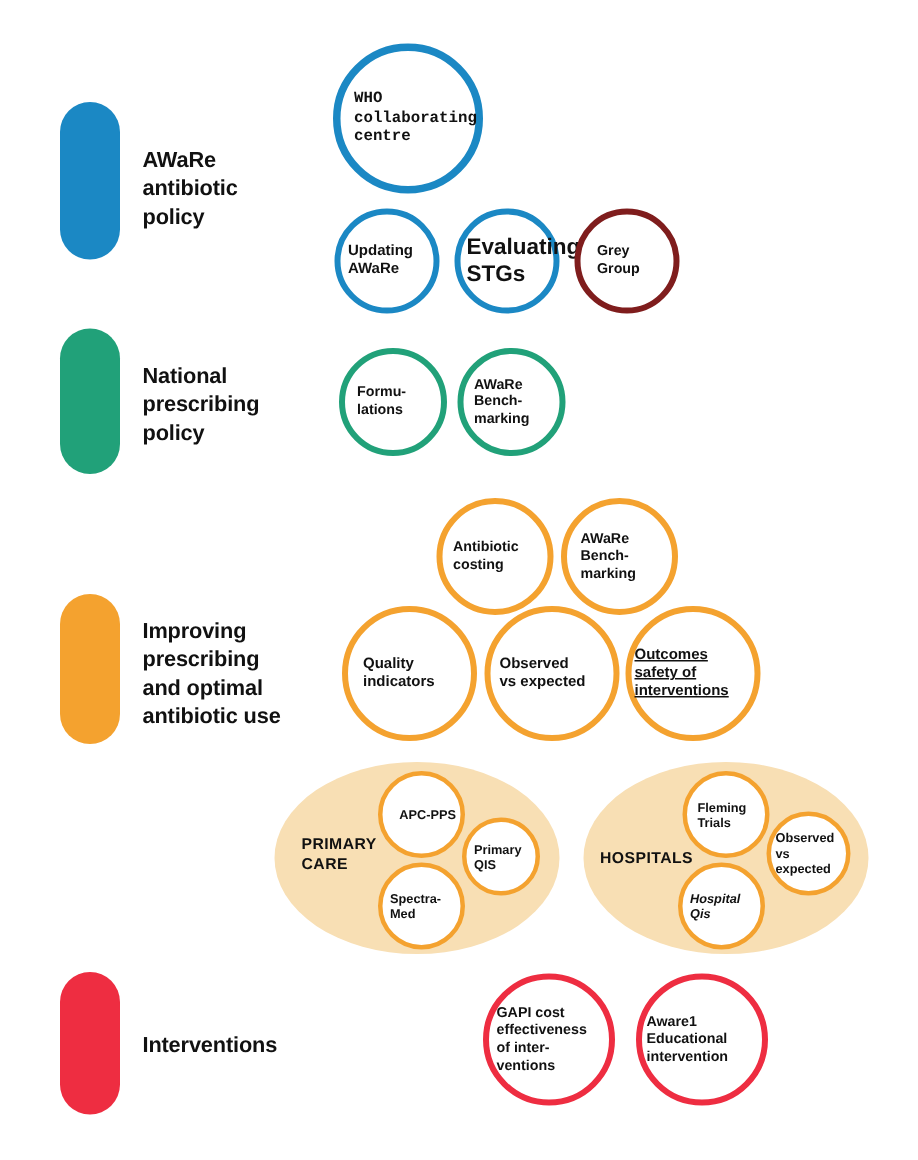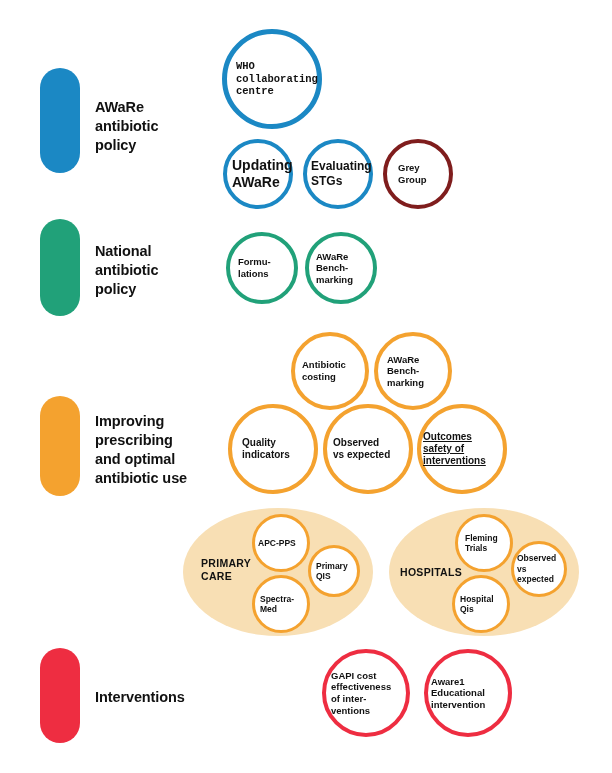--- a/index.html
+++ b/index.html
@@ -71,38 +71,38 @@
 policy</div>
 
   <div class="circle" style="left:222px; top:29px; width:100px; height:100px; border:5px solid #1b88c4;">
     <span class="circle-label" style="font-size:10.5px; width:72px; text-align:left;font-family:Liberation Mono, monospace;">WHO
 collaborating
 centre</span>
   </div>
 
 
   <div class="circle" style="left:223px; top:139px; width:70px; height:70px; border:4px solid #1b88c4;">
-    <span class="circle-label" style="font-size:14px; width:52px;">Updating
+    <span class="circle-label" style="font-size:10px; width:52px;">Updating
 AWaRe</span>
   </div>
 
   <div class="circle" style="left:303px; top:139px; width:70px; height:70px; border:4px solid #1b88c4;">
-    <span class="circle-label" style="font-size:12px; width:54px;">Evaluating
+    <span class="circle-label" style="font-size:15px; width:54px;">Evaluating
 STGs</span>
   </div>
 
   <div class="circle" style="left:383px; top:139px; width:70px; height:70px; border:4px solid #7f1d1d;">
     <span class="circle-label" style="font-size:9.5px; width:40px;">Grey
 Group</span>
   </div>
 
   <div class="pill" style="left:40px; top:219px; width:40px; height:97px; background:#21a179;"></div>
 
   <div class="row-label" style="left:95px; top:242px; width:115px;">National
-antibiotic
+prescribing
 policy</div>
 
   <div class="circle" style="left:226px; top:232px; width:72px; height:72px; border:4px solid #21a179;">
     <span class="circle-label" style="font-size:9.5px; width:48px;">Formu-
 lations</span>
   </div>
 
   <div class="circle" style="left:305px; top:232px; width:72px; height:72px; border:4px solid #21a179;">
     <span class="circle-label" style="font-size:9.5px; width:50px;">AWaRe
 Bench-
@@ -142,21 +142,21 @@
 safety of
 interventions</span>
   </div>
 
   <div class="ellipse" style="left:183px; top:508px; width:190px; height:128px;"></div>
 
   <div class="ellipse-label" style="left:201px; top:557px; width:70px;">PRIMARY
 CARE</div>
 
   <div class="circle" style="left:252px; top:514px; width:58px; height:58px; border:3px solid #f4a22f;">
-    <span class="circle-label" style="font-size:8.5px; width:46px; text-align:left;">APC-PPS</span>
+    <span class="circle-label" style="font-size:8.5px; width:46px; text-align:right;">APC-PPS</span>
   </div>
 
   <div class="circle" style="left:308px; top:545px; width:52px; height:52px; border:3px solid #f4a22f;">
     <span class="circle-label" style="font-size:8.5px; width:36px;">Primary
 QIS</span>
   </div>
 
   <div class="circle" style="left:252px; top:575px; width:58px; height:58px; border:3px solid #f4a22f;">
     <span class="circle-label" style="font-size:8.5px; width:42px;">Spectra-
 Med</span>
@@ -170,21 +170,21 @@
     <span class="circle-label" style="font-size:8.5px; width:38px;">Fleming
 Trials</span>
   </div>
 
   <div class="circle" style="left:511px; top:541px; width:56px; height:56px; border:3px solid #f4a22f;">
     <span class="circle-label" style="font-size:8.5px; width:44px;">Observed
 vs
 expected</span>
   </div>
 
-  <div class="circle" style="left:452px; top:575px; width:58px; height:58px; border:3px solid #f4a22f;">
+  <div class="circle" style="left:452px; top:575px; width:58px; height:58px; border:3px solid #f4a22f;font-style:italic;">
     <span class="circle-label" style="font-size:8.5px; width:42px;">Hospital
 Qis</span>
   </div>
 
   <div class="pill" style="left:40px; top:648px; width:40px; height:95px; background:#ee2d41;"></div>
 
   <div class="row-label" style="left:95px; top:688px; width:130px;">Interventions</div>
 
 
   <div class="circle" style="left:322px; top:649px; width:88px; height:88px; border:4px solid #ee2d41;">

